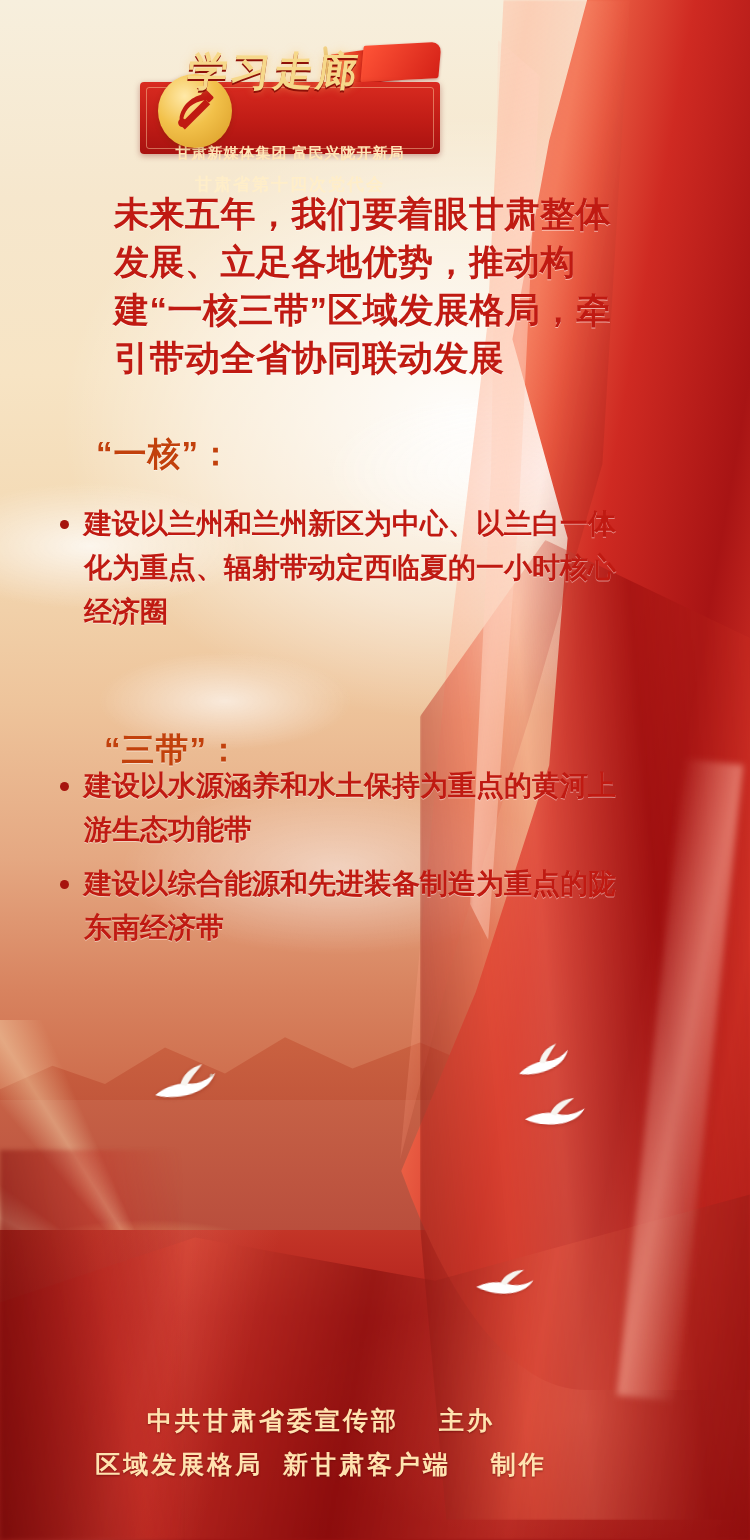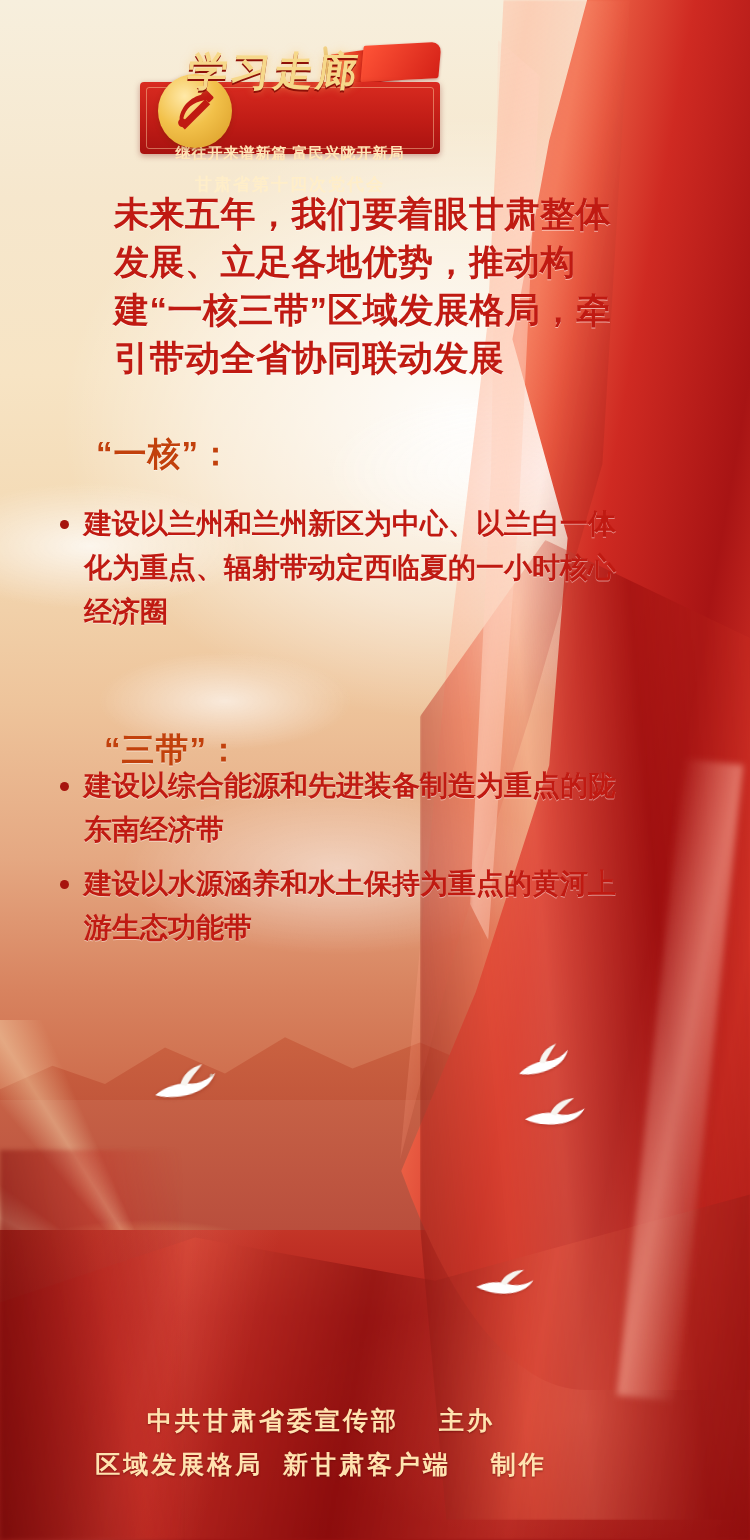--- a/index.html
+++ b/index.html
@@ -352,21 +352,21 @@
   </div>
 
   <div class="header">
     <div class="flags">
       <div class="flagpole"></div>
       <div class="flag f1"></div>
       <div class="flag f2"></div>
     </div>
 
     <div class="header-banner">
-      <div class="header-sub1">继往开来谱新篇  富民兴陇开新局</div>
+      <div class="header-sub1">甘肃新媒体集团  富民兴陇开新局</div>
       <div class="header-sub2">甘肃省第十四次党代会</div>
     </div>
 
     <div class="emblem">
       <div class="emblem-inner">
         <svg width="54" height="54" viewBox="0 0 64 64" aria-hidden="true">
           <path d="M14 48 L44 18 L50 24 L20 54 Z" fill="#c01a12"></path>
           <rect x="40" y="10" width="14" height="9" rx="2" transform="rotate(45 47 14)" fill="#c01a12"></rect>
           <path d="M46 12 C32 12, 18 22, 14 38 C13 43, 15 47, 19 48 C16 42, 20 30, 30 24 C35 21, 41 19, 48 19 Z" fill="#c01a12"></path>
           <circle cx="17" cy="46" r="5" fill="#c01a12"></circle>
@@ -379,22 +379,22 @@
 
   <div class="lead">未来五年，我们要着眼甘肃整体发展、立足各地优势，推动构建“一核三带”区域发展格局，牵引带动全省协同联动发展</div>
 
   <div class="section-head sec1-head">“一核”：</div>
   <ul class="bullets sec1-list">
     <li>建设以兰州和兰州新区为中心、以兰白一体化为重点、辐射带动定西临夏的一小时核心经济圈</li>
   </ul>
 
   <div class="section-head sec2-head">“三带”：</div>
   <ul class="bullets sec2-list">
+    <li>建设以水源涵养和水土保持为重点的黄河上游生态功能带</li>
     <li>建设以综合能源和先进装备制造为重点的陇东南经济带</li>
-    <li>建设以水源涵养和水土保持为重点的黄河上游生态功能带</li>
   </ul>
 
   <div class="footer">
     <div class="footer-line">中共甘肃省委宣传部    主办</div>
     <div class="footer-line">区域发展格局  新甘肃客户端    制作</div>
   </div>
 
 </div>
 
 </body></html>

